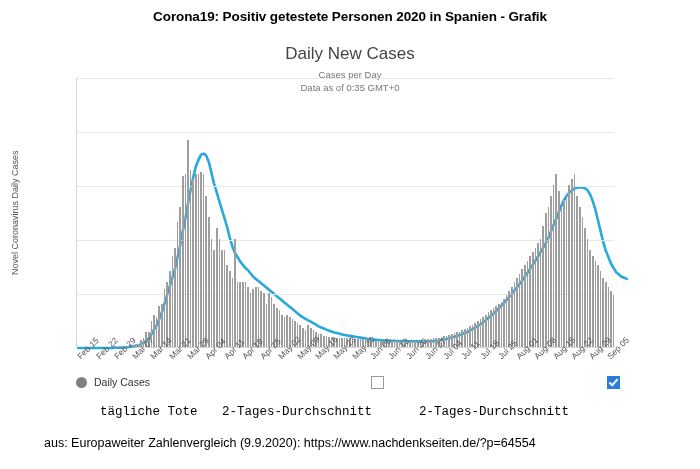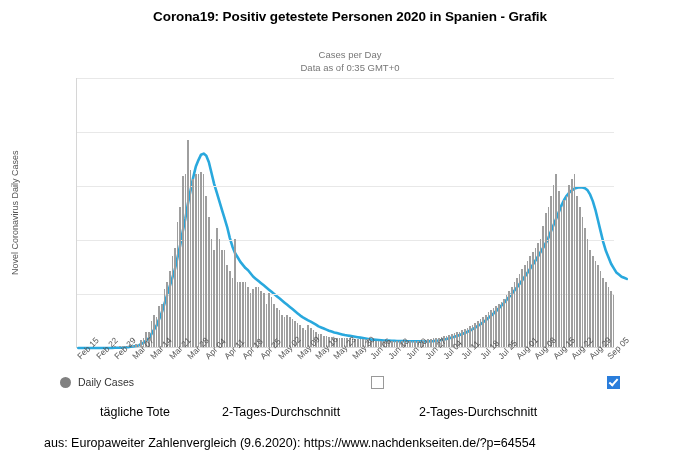--- a/index.html
+++ b/index.html
@@ -189,38 +189,40 @@
     left: 0;
     top: 405px;
     width: 700px;
     height: 20px;
     font-size: 12.5px;
     color: #000;
   }
   #de-row span {
     position: absolute;
     white-space: nowrap;
+    font-family: Liberation Mono, monospace;
   }
   #source {
     position: absolute;
     left: 44px;
     top: 436px;
     font-size: 12.5px;
     color: #000;
     white-space: nowrap;
   }
 </style>
 </head>
 <body>
 
 <div id="page-title">Corona19: Positiv getestete Personen 2020 in Spanien - Grafik</div>
 
 <div id="chart-area">
 
   <div id="chart-heading">
+    <div class="ct">Daily New Cases</div>
     <div class="cs">Cases per Day</div>
     <div class="cs" style="margin-top:1px;">Data as of 0:35 GMT+0</div>
   </div>
 
   <div class="y-axis-title">Novel Coronavirus Daily Cases</div>
 
   <div class="plot" id="plot">
     <svg id="avg-svg" width="538" height="270">
         <path d="M1.31,270.00 L3.92,270.00 L6.53,270.00 L9.14,270.00 L11.75,270.00 L14.36,270.00 L16.98,270.00 L19.59,270.00 L22.20,270.00 L24.81,270.00 L27.42,270.00 L30.03,270.00 L32.65,270.00 L35.26,270.00 L37.87,269.78 L40.48,269.78 L43.09,269.68 L45.70,269.57 L48.32,269.24 L50.93,269.14 L53.54,268.70 L56.15,268.49 L58.76,268.06 L61.37,267.62 L63.99,266.11 L66.60,264.60 L69.21,262.44 L71.82,260.28 L74.43,255.96 L77.04,251.64 L79.66,247.32 L82.27,240.84 L84.88,234.36 L87.49,225.72 L90.10,217.08 L92.71,208.44 L95.33,199.80 L97.94,191.16 L100.55,179.28 L103.16,167.40 L105.77,153.36 L108.38,140.40 L111.00,125.28 L113.61,112.32 L116.22,99.36 L118.83,88.56 L121.44,82.08 L124.05,76.68 L126.67,75.60 L129.28,77.76 L131.89,84.24 L134.50,95.04 L137.11,105.84 L139.72,114.48 L142.33,123.12 L144.95,131.76 L147.56,140.40 L150.17,149.04 L152.78,159.84 L155.39,168.48 L158.00,174.96 L160.62,179.28 L163.23,183.60 L165.84,186.84 L168.45,190.08 L171.06,192.24 L173.67,195.48 L176.29,198.72 L178.90,200.88 L181.51,203.04 L184.12,205.20 L186.73,207.36 L189.34,209.52 L191.96,211.68 L194.57,213.84 L197.18,216.00 L199.79,218.16 L202.40,220.32 L205.01,222.48 L207.63,224.64 L210.24,226.80 L212.85,228.96 L215.46,231.12 L218.07,233.28 L220.68,235.44 L223.30,237.60 L225.91,239.33 L228.52,240.84 L231.13,242.35 L233.74,243.65 L236.35,245.16 L238.97,246.67 L241.58,248.40 L244.19,249.48 L246.80,250.56 L249.41,251.64 L252.02,252.72 L254.64,253.58 L257.25,254.45 L259.86,255.10 L262.47,255.74 L265.08,256.39 L267.69,257.04 L270.31,257.47 L272.92,257.90 L275.53,258.34 L278.14,258.77 L280.75,259.20 L283.36,259.63 L285.98,260.06 L288.59,260.50 L291.20,260.93 L293.81,261.36 L296.42,261.58 L299.03,261.79 L301.65,262.01 L304.26,262.22 L306.87,262.44 L309.48,262.55 L312.09,262.66 L314.70,262.76 L317.32,262.87 L319.93,262.98 L322.54,263.09 L325.15,263.13 L327.76,263.17 L330.37,263.22 L332.99,263.26 L335.60,263.30 L338.21,263.35 L340.82,263.39 L343.43,263.41 L346.04,263.43 L348.66,263.46 L351.27,263.41 L353.88,263.30 L356.49,263.09 L359.10,262.76 L361.71,262.44 L364.33,262.01 L366.94,261.47 L369.55,260.93 L372.16,260.28 L374.77,259.52 L377.38,258.77 L380.00,257.90 L382.61,257.04 L385.22,256.07 L387.83,254.99 L390.44,253.80 L393.05,252.50 L395.67,251.10 L398.28,249.59 L400.89,247.97 L403.50,246.24 L406.11,244.30 L408.72,242.24 L411.33,240.08 L413.95,237.82 L416.56,235.44 L419.17,232.96 L421.78,230.36 L424.39,227.66 L427.00,224.86 L429.62,221.94 L432.23,218.92 L434.84,215.78 L437.45,212.54 L440.06,209.20 L442.67,205.74 L445.29,202.18 L447.90,198.50 L450.51,194.72 L453.12,190.84 L455.73,186.84 L458.34,182.74 L460.96,178.52 L463.57,174.20 L466.18,169.78 L468.79,165.24 L471.40,159.84 L474.01,153.36 L476.63,146.88 L479.24,140.40 L481.85,133.92 L484.46,127.44 L487.07,122.04 L489.68,117.72 L492.30,114.48 L494.91,112.32 L497.52,110.59 L500.13,109.73 L502.74,109.30 L505.35,109.51 L507.97,110.16 L510.58,112.32 L513.19,116.64 L515.80,123.12 L518.41,131.76 L521.02,142.56 L523.64,153.36 L526.25,164.16 L528.86,172.80 L531.47,179.28 L534.08,185.76 L536.69,190.08 L539.31,194.40 L541.92,196.56 L544.53,198.72 L547.14,199.80 L549.75,200.88" fill="none" stroke="#29a8dd" stroke-width="2.6" stroke-linejoin="round" stroke-linecap="round"></path>
       </svg>
@@ -448,30 +450,30 @@
     <div class="xlabel" style="left: 495.782px; top: 330px;">Jul 25</div>
     <div class="xlabel" style="left: 514.063px; top: 330px;">Aug 01</div>
     <div class="xlabel" style="left: 532.345px; top: 330px;">Aug 08</div>
     <div class="xlabel" style="left: 550.626px; top: 330px;">Aug 15</div>
     <div class="xlabel" style="left: 568.908px; top: 330px;">Aug 22</div>
     <div class="xlabel" style="left: 587.189px; top: 330px;">Aug 29</div>
     <div class="xlabel" style="left: 605.471px; top: 330px;">Sep 05</div>
   </div>
 
 <div id="legend">
-  <div class="lg" style="left:60px;">
+  <div class="lg" style="left:76px;">
     <span class="dot"></span><span>Daily Cases</span>
   </div>
   <div class="lg" style="left:371px;">
     <span class="chk"></span>
   </div>
   <div class="lg" style="left:607px;">
     <span class="chk on"></span>
   </div>
 </div>
 
 <div id="de-row">
   <span style="left:100px;">tägliche Tote</span>
   <span style="left:222px;">2-Tages-Durchschnitt</span>
   <span style="left:419px;">2-Tages-Durchschnitt</span>
 </div>
 
-<div id="source">aus: Europaweiter Zahlenvergleich (9.6.2020): https://www.nachdenkseiten.de/?p=64554</div>
+<div id="source">aus: Europaweiter Zahlenvergleich (9.9.2020): https://www.nachdenkseiten.de/?p=64554</div>
 
 </body></html>

